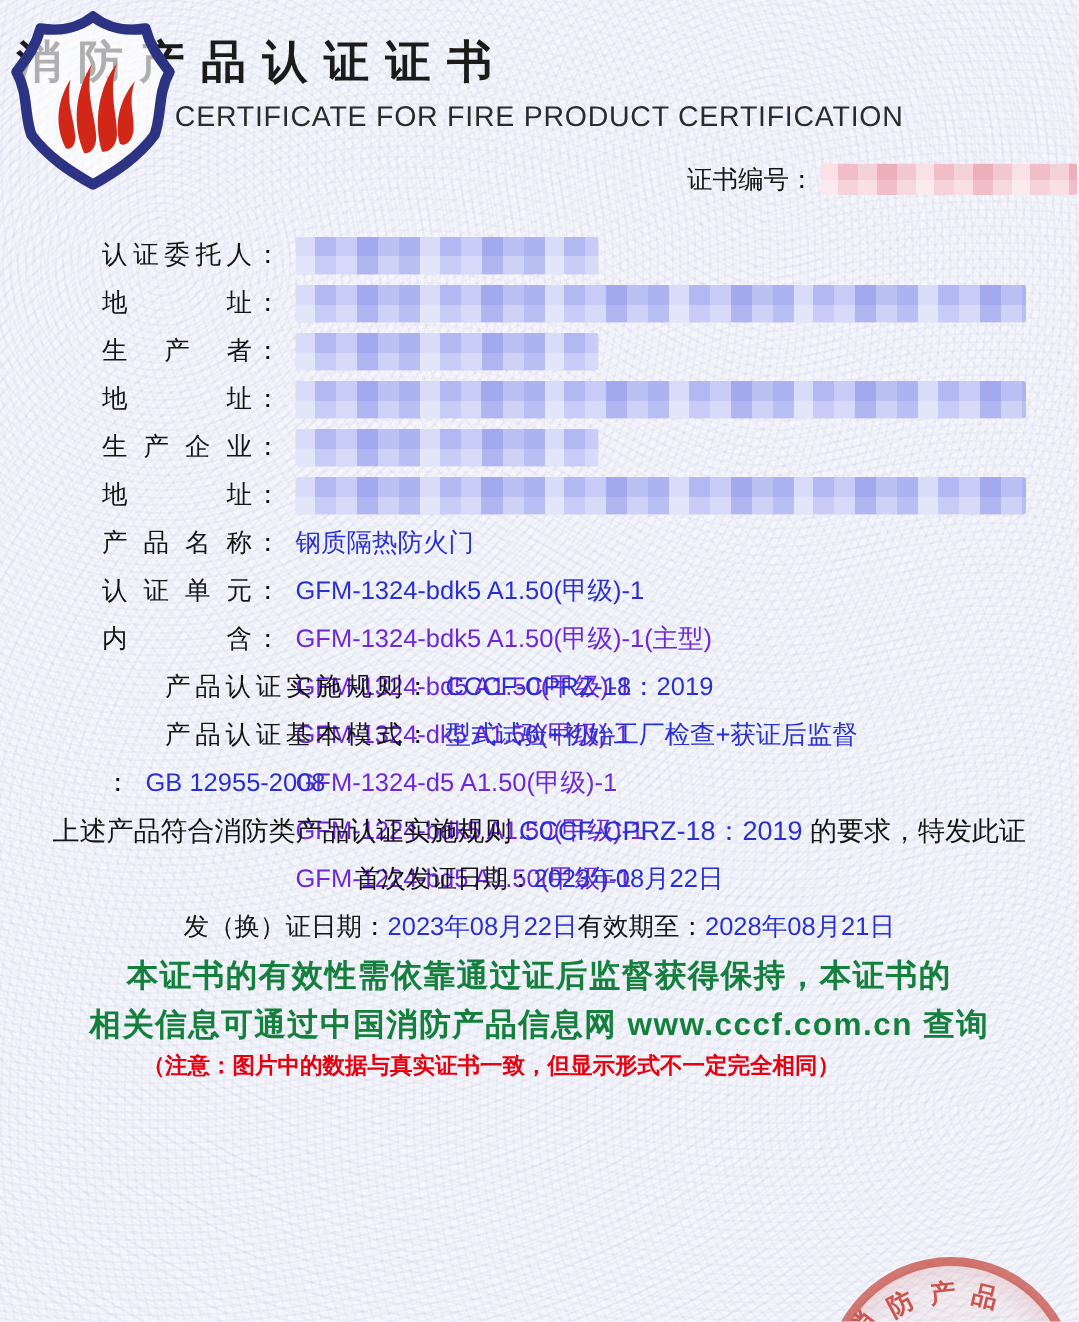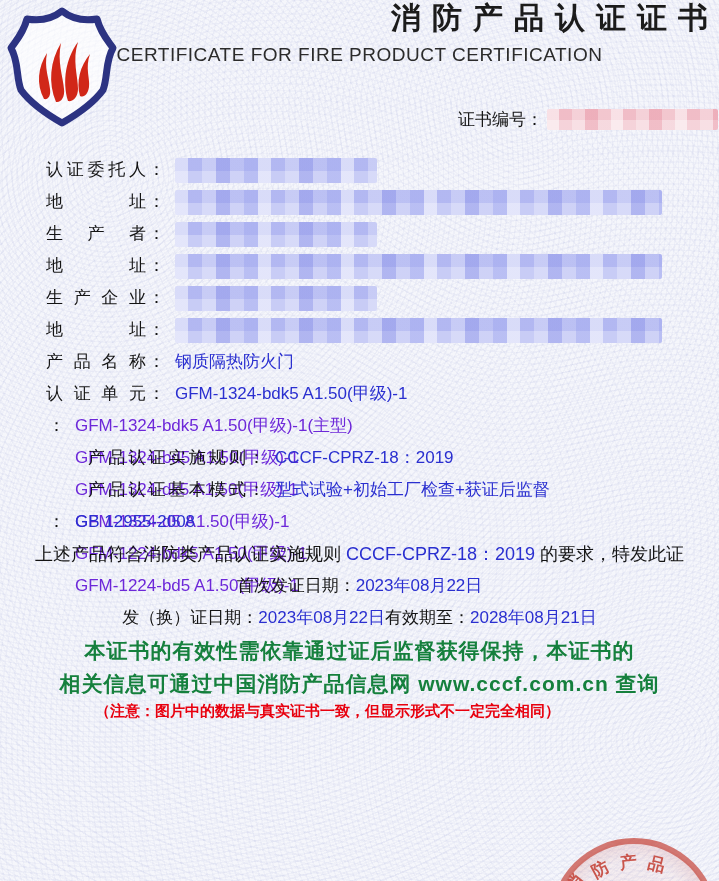--- a/index.html
+++ b/index.html
@@ -8,26 +8,26 @@
     font-family:"Liberation Sans","DejaVu Sans",sans-serif;
     background-color:#f5f6fb;
     background-image:
       repeating-radial-gradient(circle at 15% 20%, rgba(99,110,190,0.05) 0 1.5px, transparent 1.5px 5px),
       repeating-radial-gradient(circle at 72% 12%, rgba(99,110,190,0.045) 0 1.5px, transparent 1.5px 6px),
       repeating-radial-gradient(circle at 38% 62%, rgba(99,110,190,0.04) 0 1.5px, transparent 1.5px 7px),
       repeating-radial-gradient(circle at 92% 84%, rgba(99,110,190,0.045) 0 1.5px, transparent 1.5px 5.5px);
     color:#141414;
   }
   .logo{position:absolute;top:4px;left:2px;width:120px;height:126px;}
-  .title{text-align:right;font-size:30px;font-weight:600;
+  .title{padding-top:24px;text-align:left;font-size:30px;font-weight:600;
          letter-spacing:11px;text-indent:11px;color:#1b1b1b;line-height:36px;}
   .subtitle{margin-top:8px;text-align:center;font-size:19px;letter-spacing:.5px;color:#2b2b2b;line-height:22px;}
   .certno{position:absolute;top:108px;left:458px;display:flex;align-items:center;font-size:17px;color:#141414;}
   .content{position:absolute;top:154px;left:0;right:0;}
-  .row{display:flex;align-items:center;height:32px;padding-left:46px;font-size:17px;}
+  .row{display:flex;align-items:center;height:32px;padding-left:68px;font-size:17px;}
   .row.top{align-items:flex-start;}
   .flabel{display:inline-block;width:100px;text-align:justify;text-align-last:justify;color:#141414;line-height:32px;flex:none;}
   .flabel-wide{width:158px;margin-left:42px;}
   .colon{margin:0 10px 0 2px;line-height:32px;flex:none;}
   .value{color:#2a2fd0;line-height:32px;}
   .model-stack{display:flex;flex-direction:column;}
   .model-line{height:32px;line-height:32px;color:#6d28d9;font-size:17px;}
   .mosaic{height:25px;border-radius:2px;align-self:center;flex:none;}
   .mosaic.blue{
     background-color:#b9bef3;
@@ -121,20 +121,21 @@
       <span class="colon">：</span>
     <span class="value">钢质隔热防火门</span>
   </div>
   <div class="row">
     <span class="flabel">认证单元</span>
       <span class="colon">：</span>
     <span class="value">GFM-1324-bdk5 A1.50(甲级)-1</span>
   </div>
 
   <div class="row top">
+    <span class="flabel">内含</span>
       <span class="colon">：</span>
     <span class="model-stack">
       <span class="model-line">GFM-1324-bdk5 A1.50(甲级)-1(主型)</span>
       <span class="model-line">GFM-1324-bd5 A1.50(甲级)-1</span>
       <span class="model-line">GFM-1324-dk5 A1.50(甲级)-1</span>
       <span class="model-line">GFM-1324-d5 A1.50(甲级)-1</span>
       <span class="model-line">GFM-1224-bdk5 A1.50(甲级)-1</span>
       <span class="model-line">GFM-1224-bd5 A1.50(甲级)-1</span>
     </span>
   </div>

